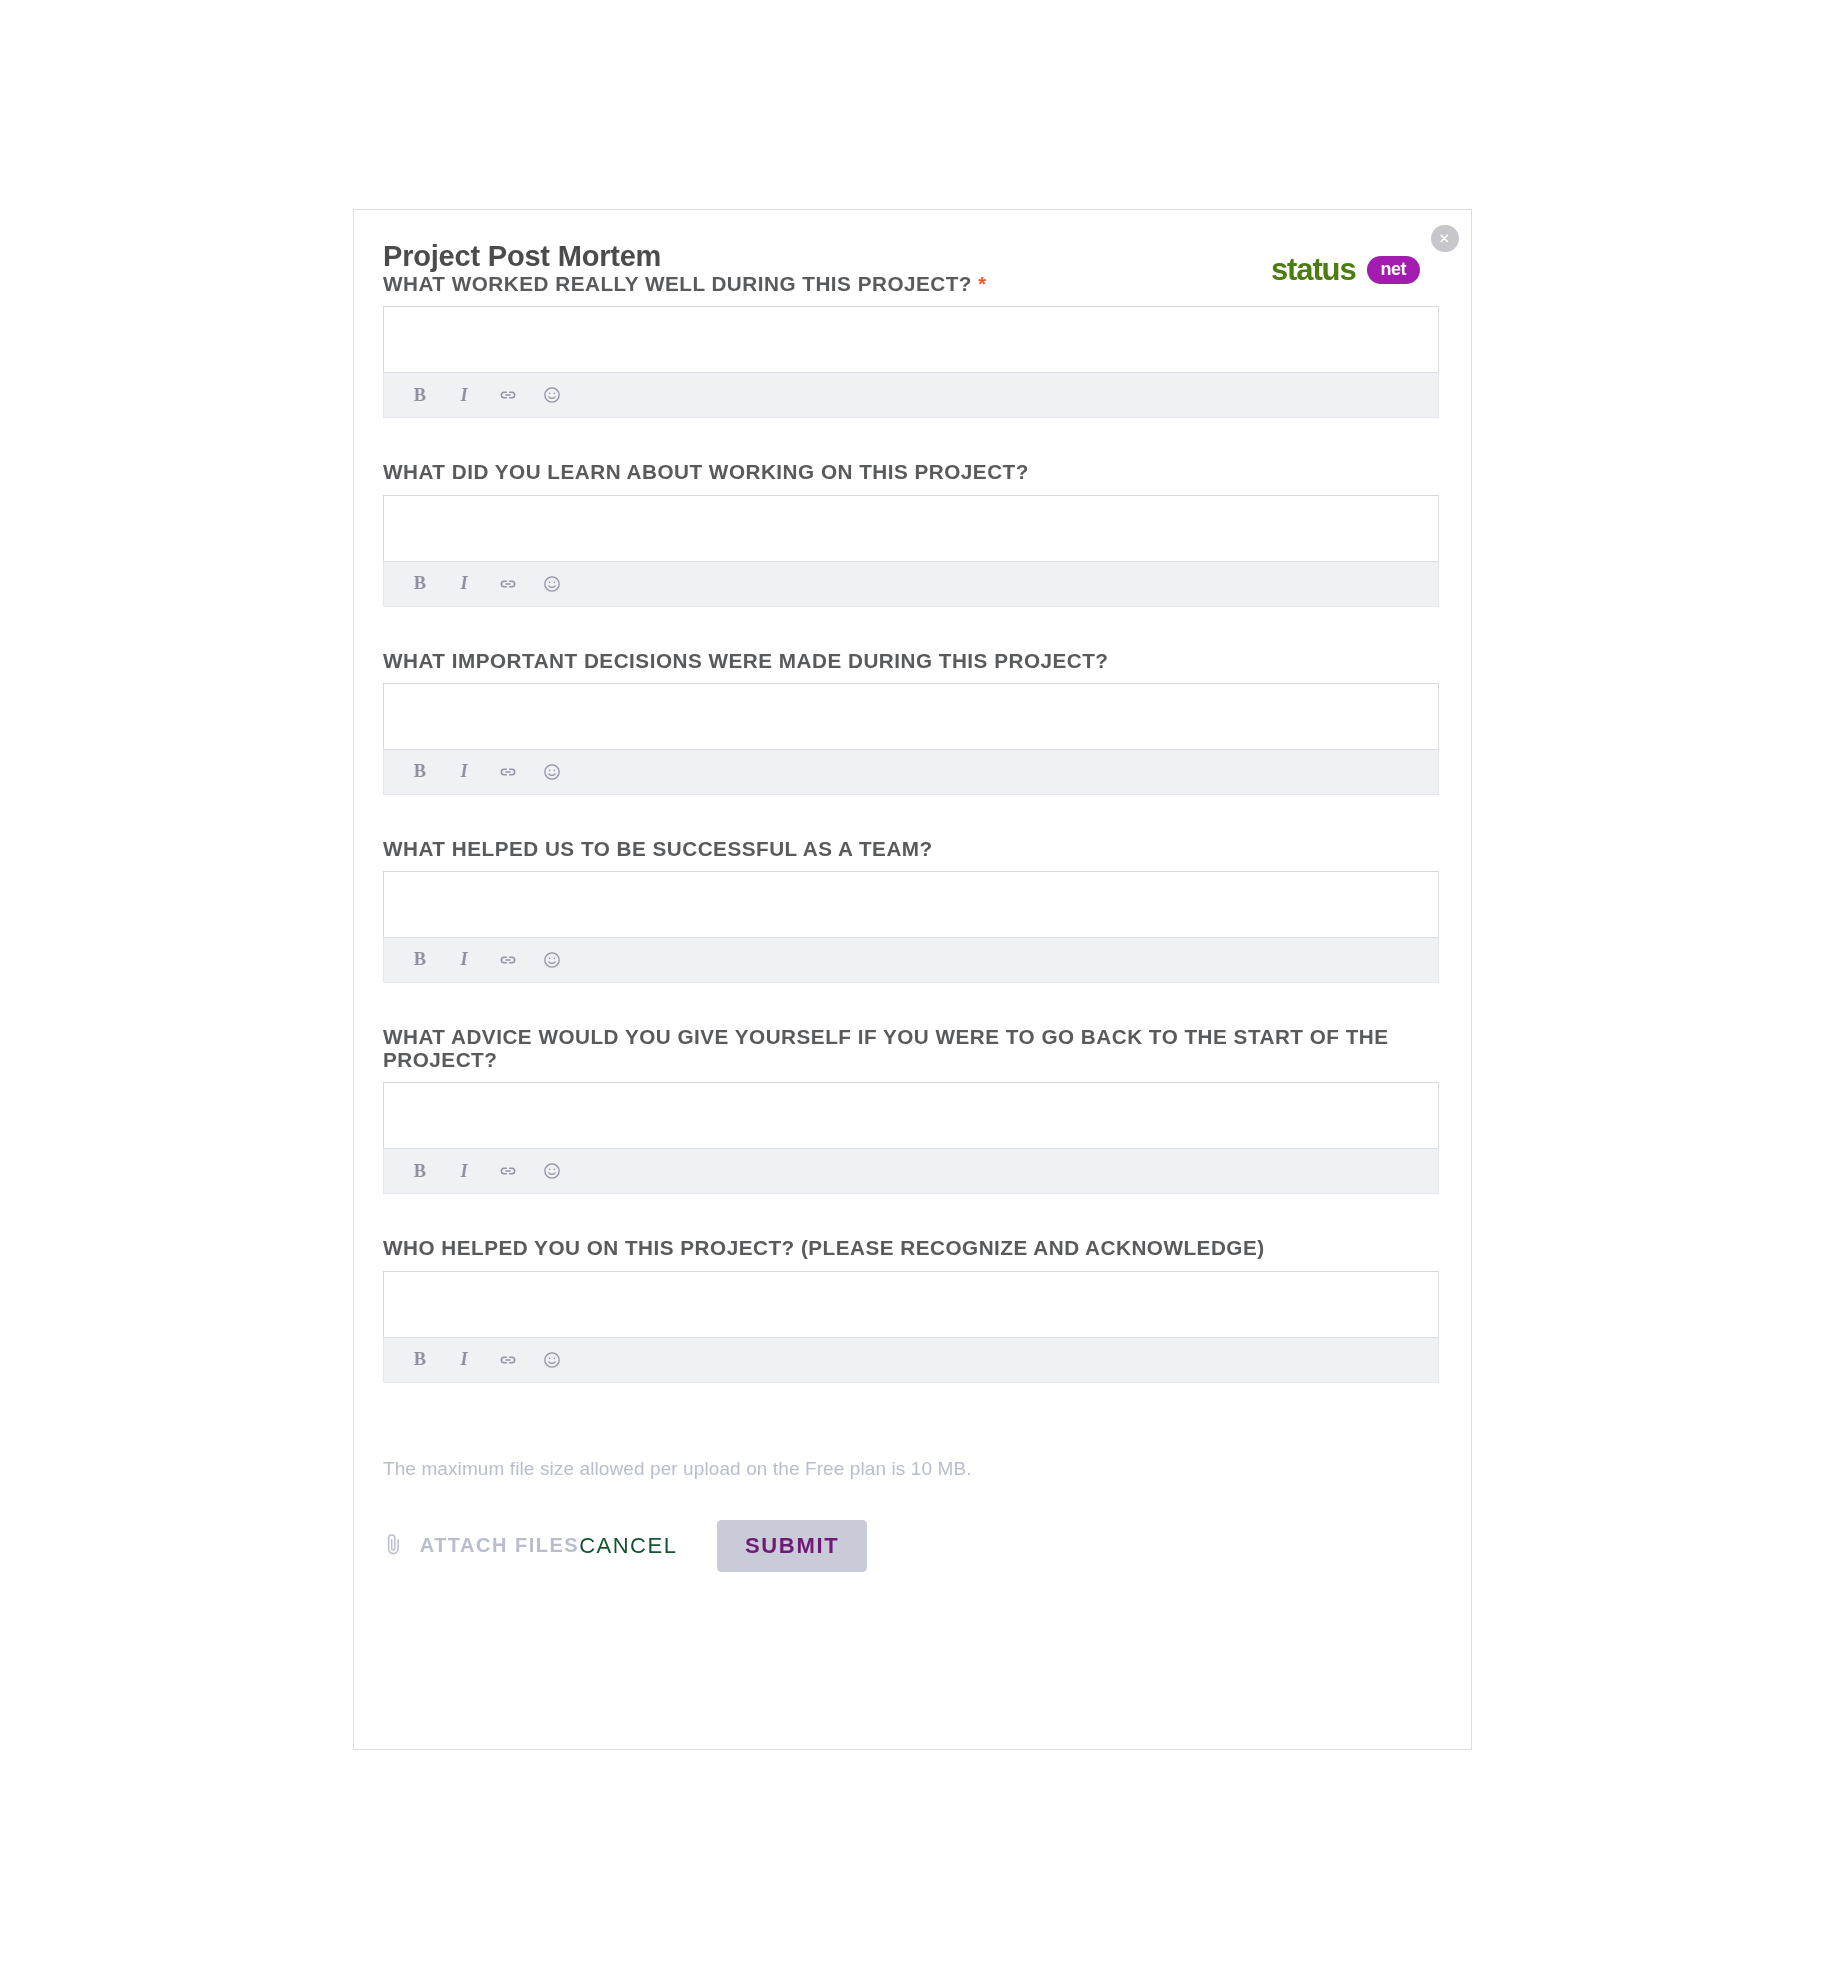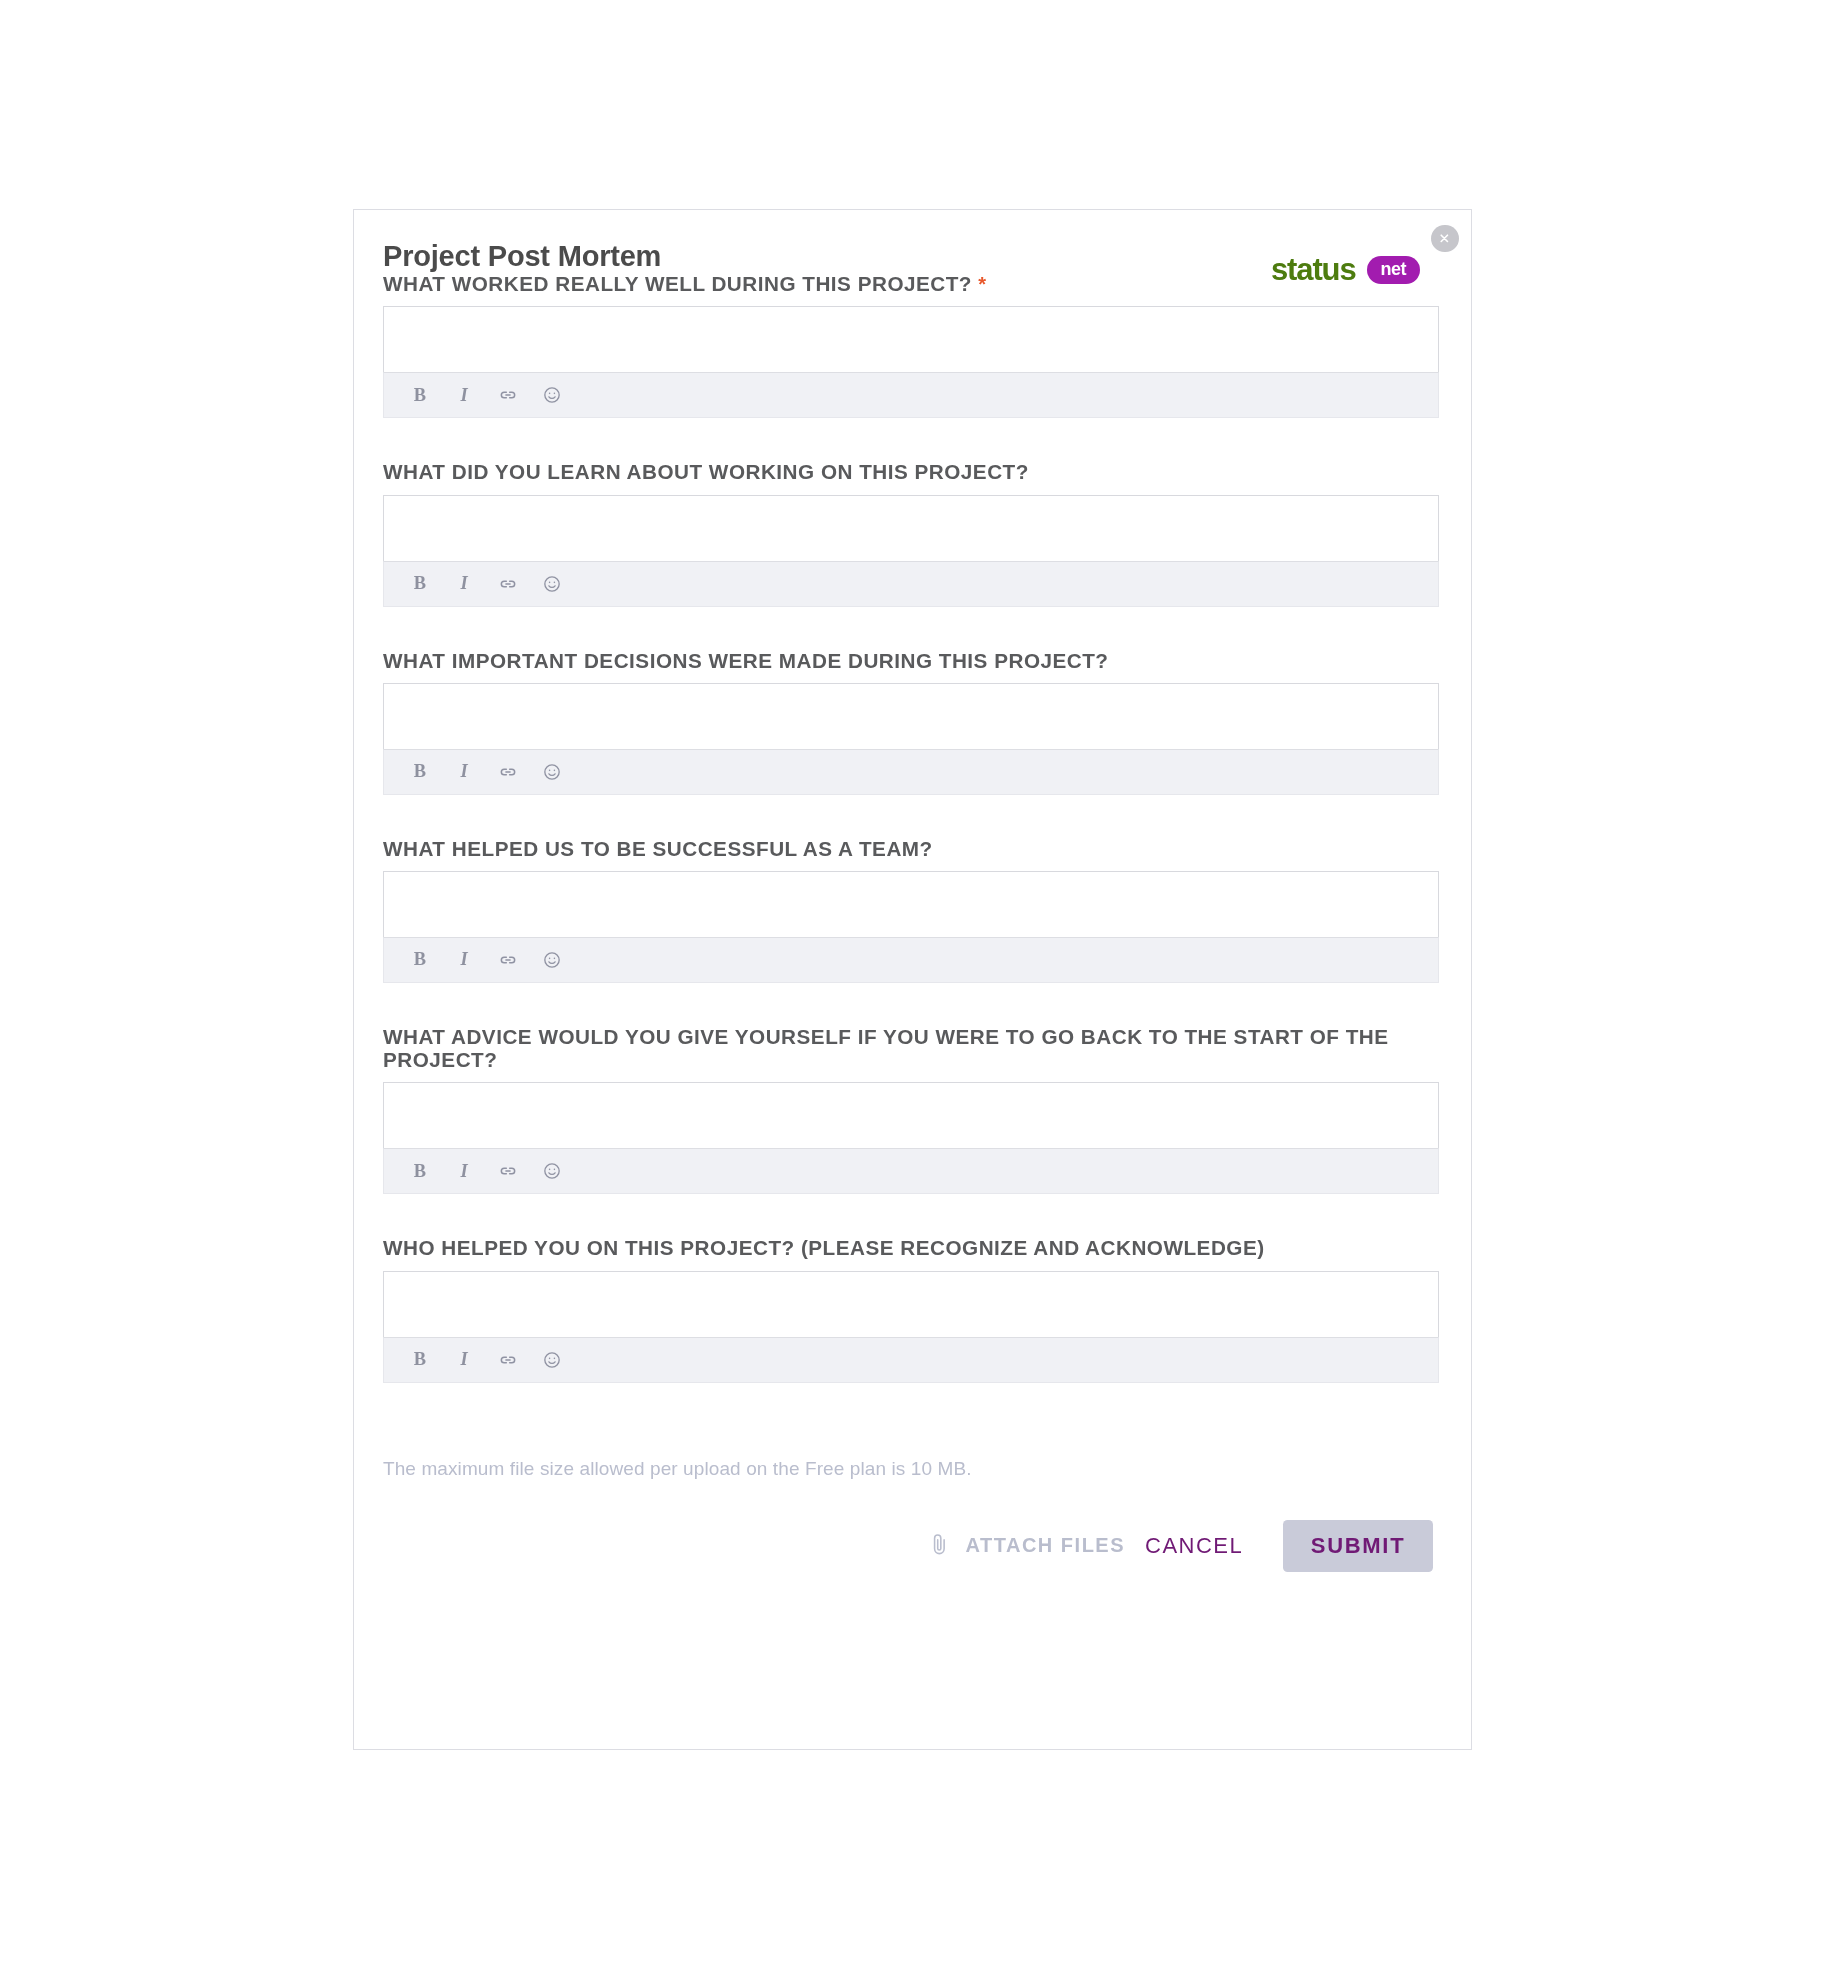--- a/index.html
+++ b/index.html
@@ -177,23 +177,22 @@
   }
   .file-note {
     font-size: 19px;
     color: #b9bdcd;
     letter-spacing: 0.1px;
     margin: 0 0 40px 0;
   }
   .footer-actions {
     display: flex;
     align-items: center;
-    justify-content: flex-end;
+    justify-content: flex-start;
     padding-right: 9.2px;
-    gap: 20px;
   }
   .attach-btn {
     background: none;
     border: none;
     padding: 0;
     cursor: pointer;
     display: flex;
     align-items: center;
     gap: 14.7px;
     color: #b9bdcd;
@@ -210,21 +209,21 @@
     gap: 40px;
   }
   .cancel-btn {
     background: none;
     border: none;
     padding: 0;
     cursor: pointer;
     font-size: 22px;
     font-weight: normal;
     letter-spacing: 1.5px;
-    color: #701a75;
+    color: #14532d;
     font-family: "Liberation Sans", sans-serif;
   }
   .submit-btn {
     background: #c9cbd9;
     border: none;
     border-radius: 4.6px;
     padding: 13px 27.5px 13.8px 27.5px;
     cursor: default;
     font-size: 22px;
     font-weight: bold;

